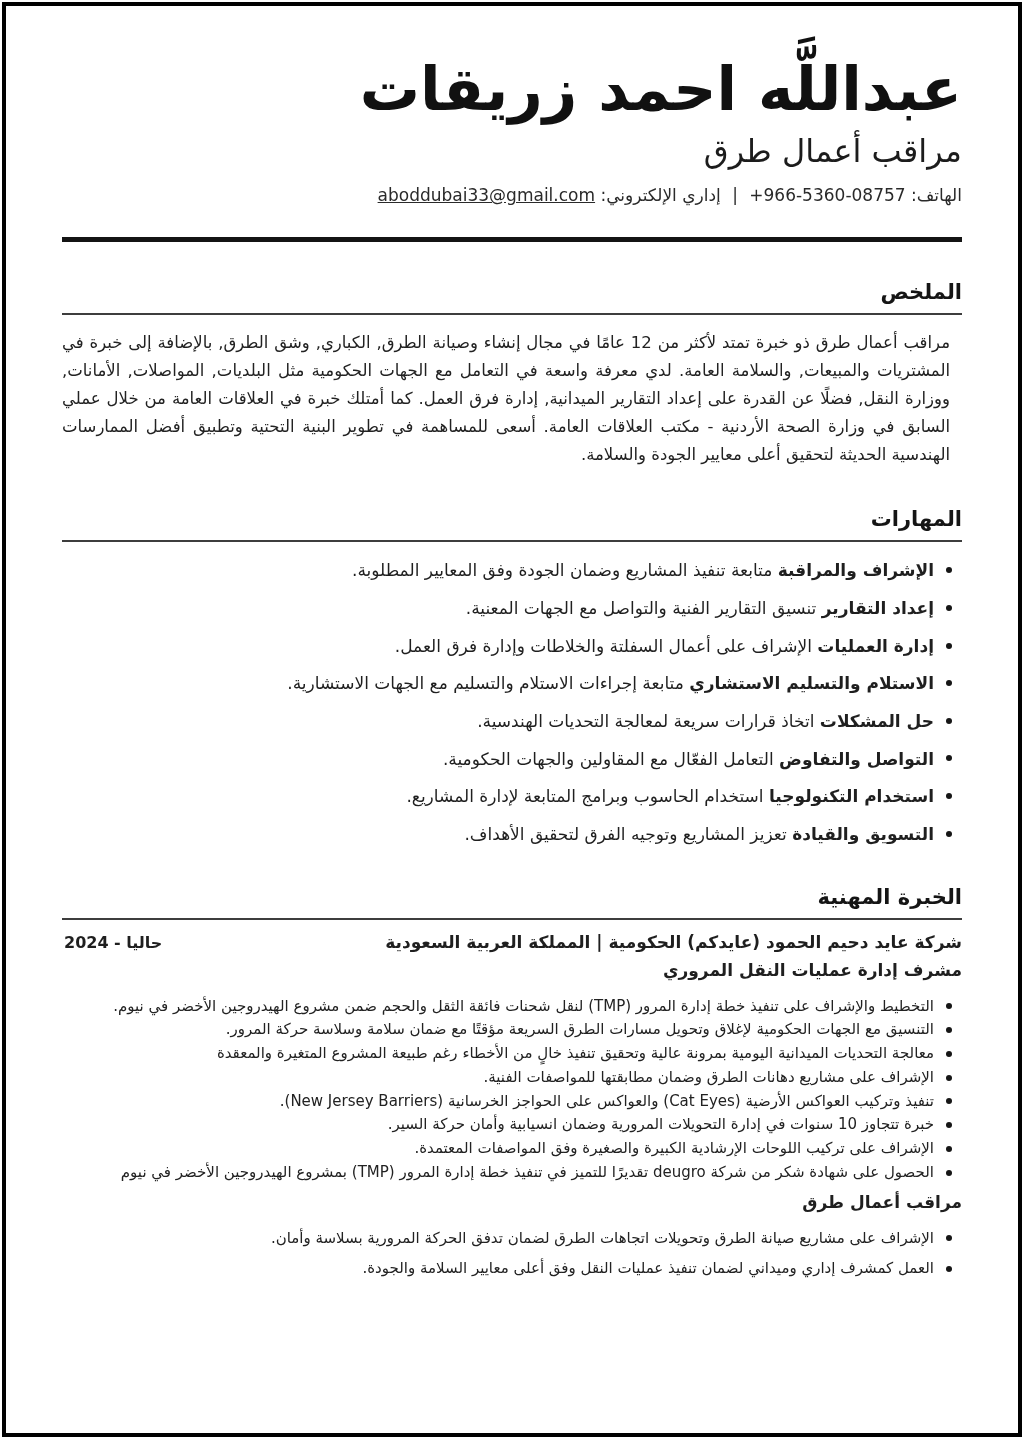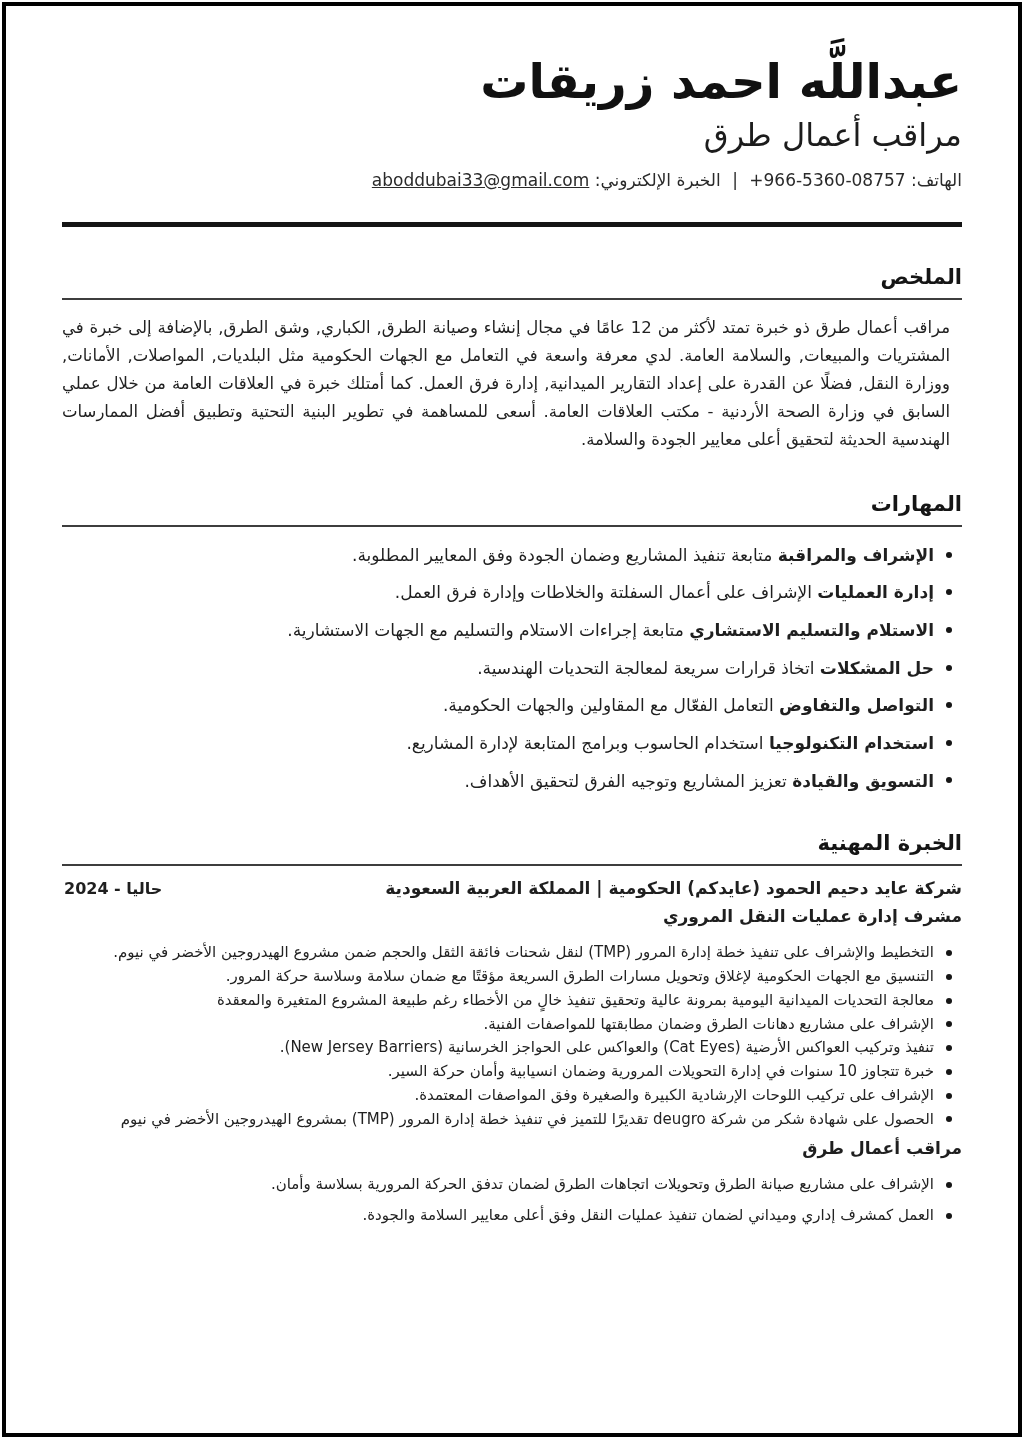--- a/index.html
+++ b/index.html
@@ -21,21 +21,21 @@
     margin: 2px;
     border: 4px solid #000000;
     padding: 44px 56px 30px 56px;
     direction: rtl;
     color: #1f1f1f;
     background: #ffffff;
   }
   
   .name {
     margin: 0;
-    font-size: 48px;
+    font-size: 60px;
     font-weight: 700;
     line-height: 1.3;
     color: #111111;
   }
   .subtitle {
     margin: 2px 0 0 0;
     font-size: 32px;
     font-weight: 400;
     line-height: 1.35;
     color: #1c1c1c;
@@ -138,38 +138,42 @@
 
 <div class="page">
 
   <header>
     <h1 class="name">عبداللَّه احمد زريقات</h1>
     <h2 class="subtitle">مراقب أعمال طرق</h2>
     <div class="contact">
       <span>الهاتف:</span>
       <span class="ltr">+966-5360-08757</span>
       <span class="sep">|</span>
-      <span>الخبرة الإلكتروني:</span>
+      <span>إداري الإلكتروني:</span>
       <a href="#" class="ltr">aboddubai33@gmail.com</a>
     </div>
   </header>
 
   <div class="top-rule"></div>
 
   <section>
     <h3 class="section-title">الملخص</h3>
     <p class="summary-text">مراقب أعمال طرق ذو خبرة تمتد لأكثر من 12 عامًا في مجال إنشاء وصيانة الطرق, الكباري, وشق الطرق, بالإضافة إلى خبرة في المشتريات والمبيعات, والسلامة العامة. لدي معرفة واسعة في التعامل مع الجهات الحكومية مثل البلديات, المواصلات, الأمانات, ووزارة النقل, فضلًا عن القدرة على إعداد التقارير الميدانية, إدارة فرق العمل. كما أمتلك خبرة في العلاقات العامة من خلال عملي السابق في وزارة الصحة الأردنية - مكتب العلاقات العامة. أسعى للمساهمة في تطوير البنية التحتية وتطبيق أفضل الممارسات الهندسية الحديثة لتحقيق أعلى معايير الجودة والسلامة.</p>
   </section>
 
   <section>
     <h3 class="section-title">المهارات</h3>
     <ul class="dot-list skills-list">
       <li>
         <span class="skill-title">الإشراف والمراقبة</span>
         <span>متابعة تنفيذ المشاريع وضمان الجودة وفق المعايير المطلوبة.</span>
+      </li>
+      <li>
+        <span class="skill-title">إعداد التقارير</span>
+        <span>تنسيق التقارير الفنية والتواصل مع الجهات المعنية.</span>
       </li>
       <li>
         <span class="skill-title">إدارة العمليات</span>
         <span>الإشراف على أعمال السفلتة والخلاطات وإدارة فرق العمل.</span>
       </li>
       <li>
         <span class="skill-title">الاستلام والتسليم الاستشاري</span>
         <span>متابعة إجراءات الاستلام والتسليم مع الجهات الاستشارية.</span>
       </li>
       <li>

